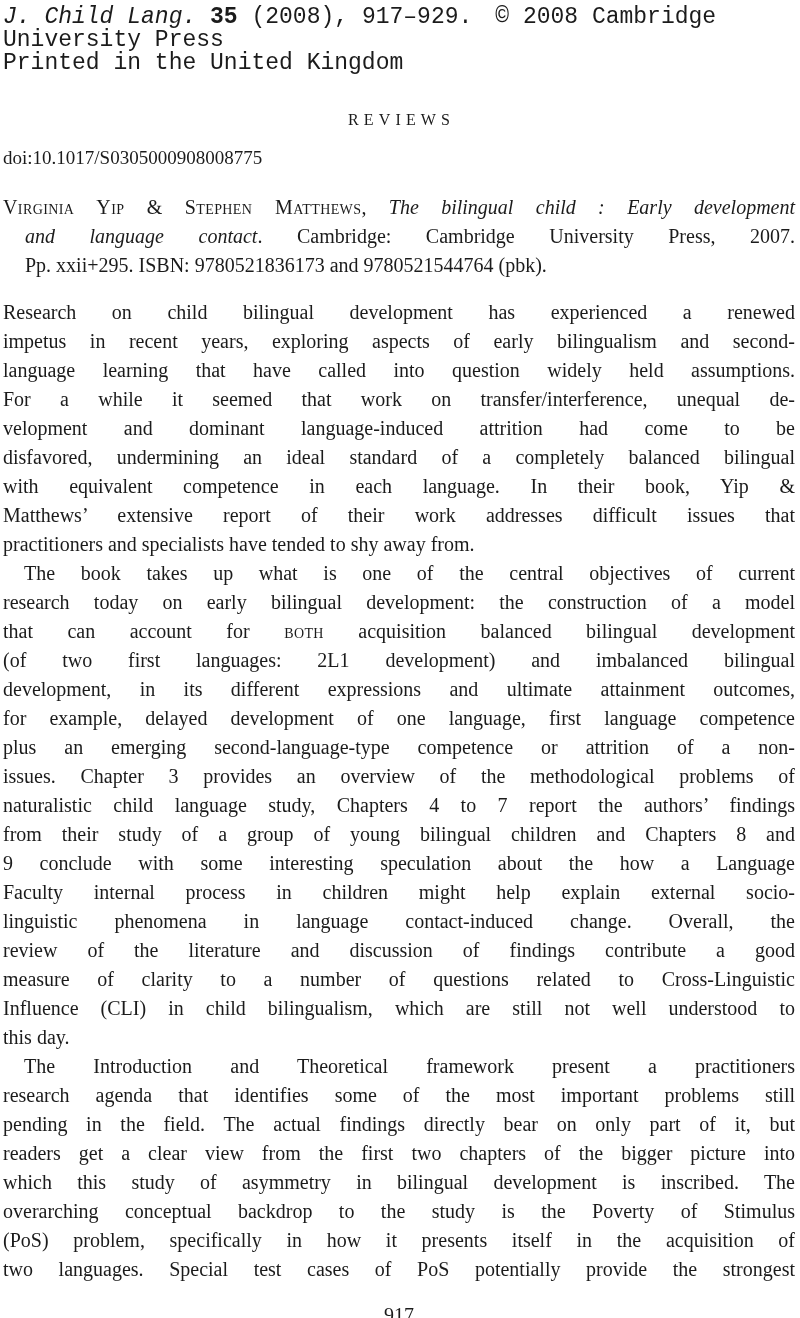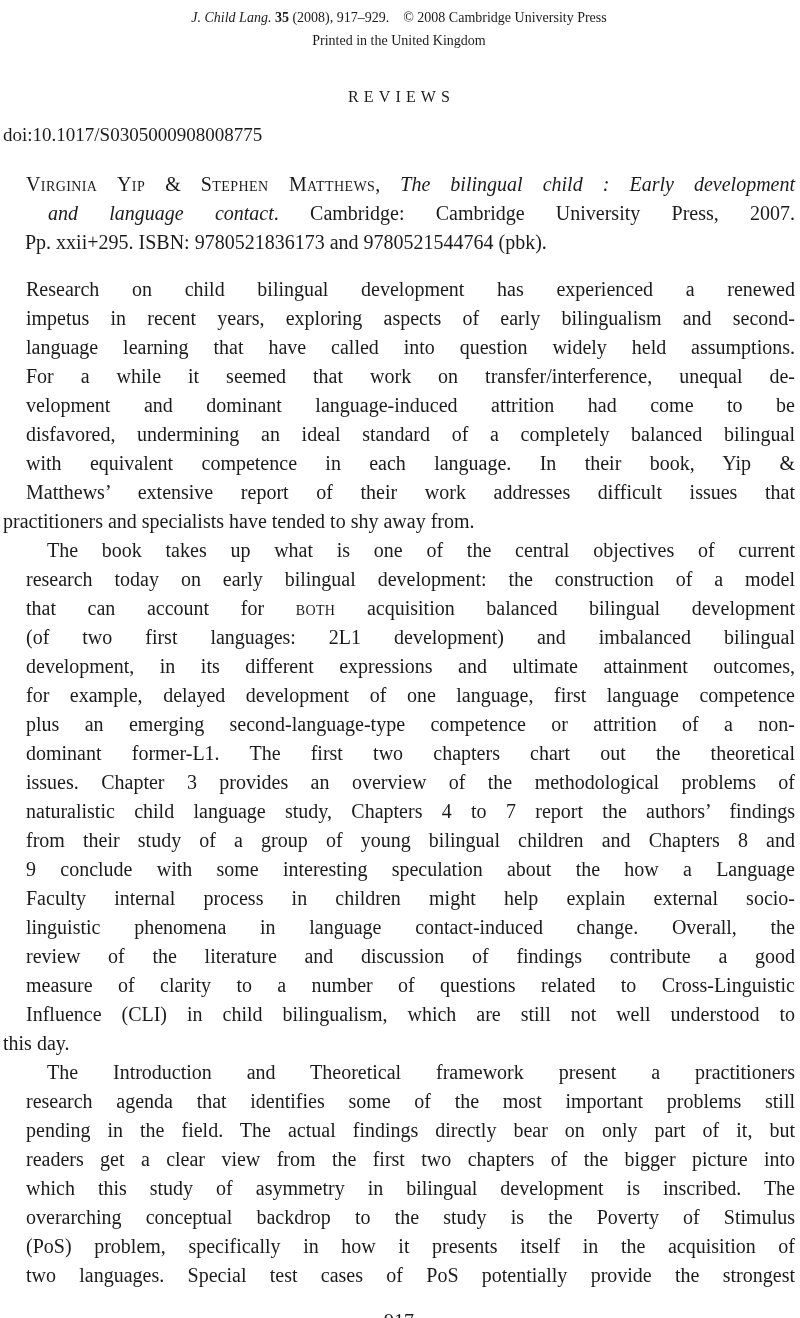--- a/index.html
+++ b/index.html
@@ -7,35 +7,35 @@
     position: relative;
     width: 800px;
     height: 1318px;
     box-sizing: border-box;
     padding: 6px 5px 0 3px;
     background: #ffffff;
     color: #1b1b1b;
     font-family: "Liberation Serif", serif;
     overflow: hidden;
   }
-  .header { font-size: 14px; line-height: 23px; text-align: center; }
+  .header { font-size: 23px; line-height: 23px; text-align: left; font-family: Liberation Mono, monospace; }
   .reviews {
     margin: 33px 0 0 0;
     text-align: center;
     font-size: 16px;
     font-weight: 400;
     letter-spacing: 0.32em;
     text-indent: 0.32em;
     line-height: 24px;
   }
   .doi { margin-top: 14px; font-size: 19px; line-height: 23px; }
   .citation { margin-top: 24px; font-size: 20px; line-height: 29px; }
   .cit-hang { padding-left: 22px; }
   .bodytext { margin-top: 18px; font-size: 20px; line-height: 29px; font-family: Liberation Serif, serif; }
-  .jline { text-align: justify; text-align-last: justify; margin-left: 23px; }
+  .jline { text-align: justify; text-align-last: justify; }
   .lline { text-align: left; }
   .ind { text-indent: 21px; }
   .i  { font-style: italic; }
   .b  { font-weight: 700; }
   .sc { font-variant: small-caps; letter-spacing: 0.02em; }
   .pagenum { margin-top: 20px; text-align: center; font-size: 20px; line-height: 23px; }
 </style>
 </head>
 <body>
 
@@ -68,21 +68,20 @@
         <div class="lline">practitioners and specialists have tended to shy away from.</div>
       </div>
       <div>
         <div class="jline ind">The book takes up what is one of the central objectives of current</div>
         <div class="jline">research today on early bilingual development: the construction of a model</div>
         <div class="jline"><span>that can account for </span><span class="sc">both</span><span> acquisition balanced bilingual development</span></div>
         <div class="jline">(of two first languages: 2L1 development) and imbalanced bilingual</div>
         <div class="jline">development, in its different expressions and ultimate attainment outcomes,</div>
         <div class="jline">for example, delayed development of one language, first language competence</div>
         <div class="jline">plus an emerging second-language-type competence or attrition of a non-</div>
-        <div class="jline">dominant former-L1. The first two chapters chart out the theoretical</div>
         <div class="jline">issues. Chapter 3 provides an overview of the methodological problems of</div>
         <div class="jline">naturalistic child language study, Chapters 4 to 7 report the authors’ findings</div>
         <div class="jline">from their study of a group of young bilingual children and Chapters 8 and</div>
         <div class="jline">9 conclude with some interesting speculation about the how a Language</div>
         <div class="jline">Faculty internal process in children might help explain external socio-</div>
         <div class="jline">linguistic phenomena in language contact-induced change. Overall, the</div>
         <div class="jline">review of the literature and discussion of findings contribute a good</div>
         <div class="jline">measure of clarity to a number of questions related to Cross-Linguistic</div>
         <div class="jline">Influence (CLI) in child bilingualism, which are still not well understood to</div>
         <div class="lline">this day.</div>

